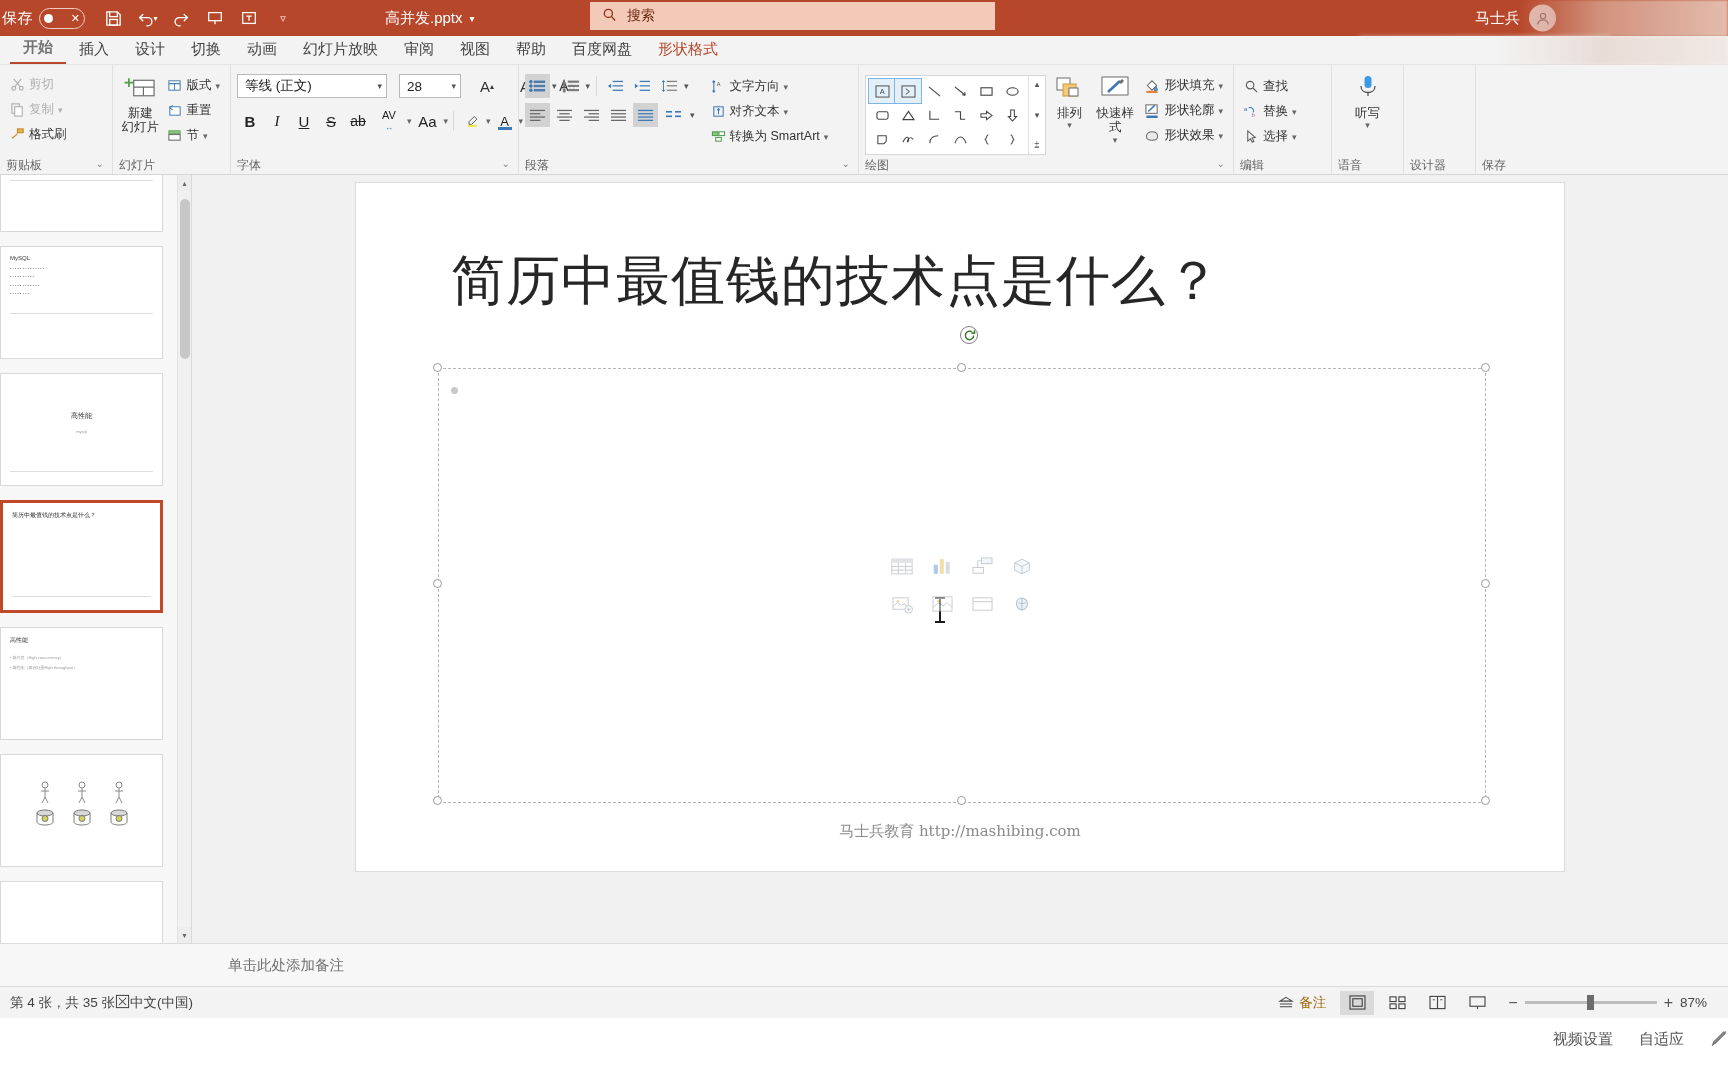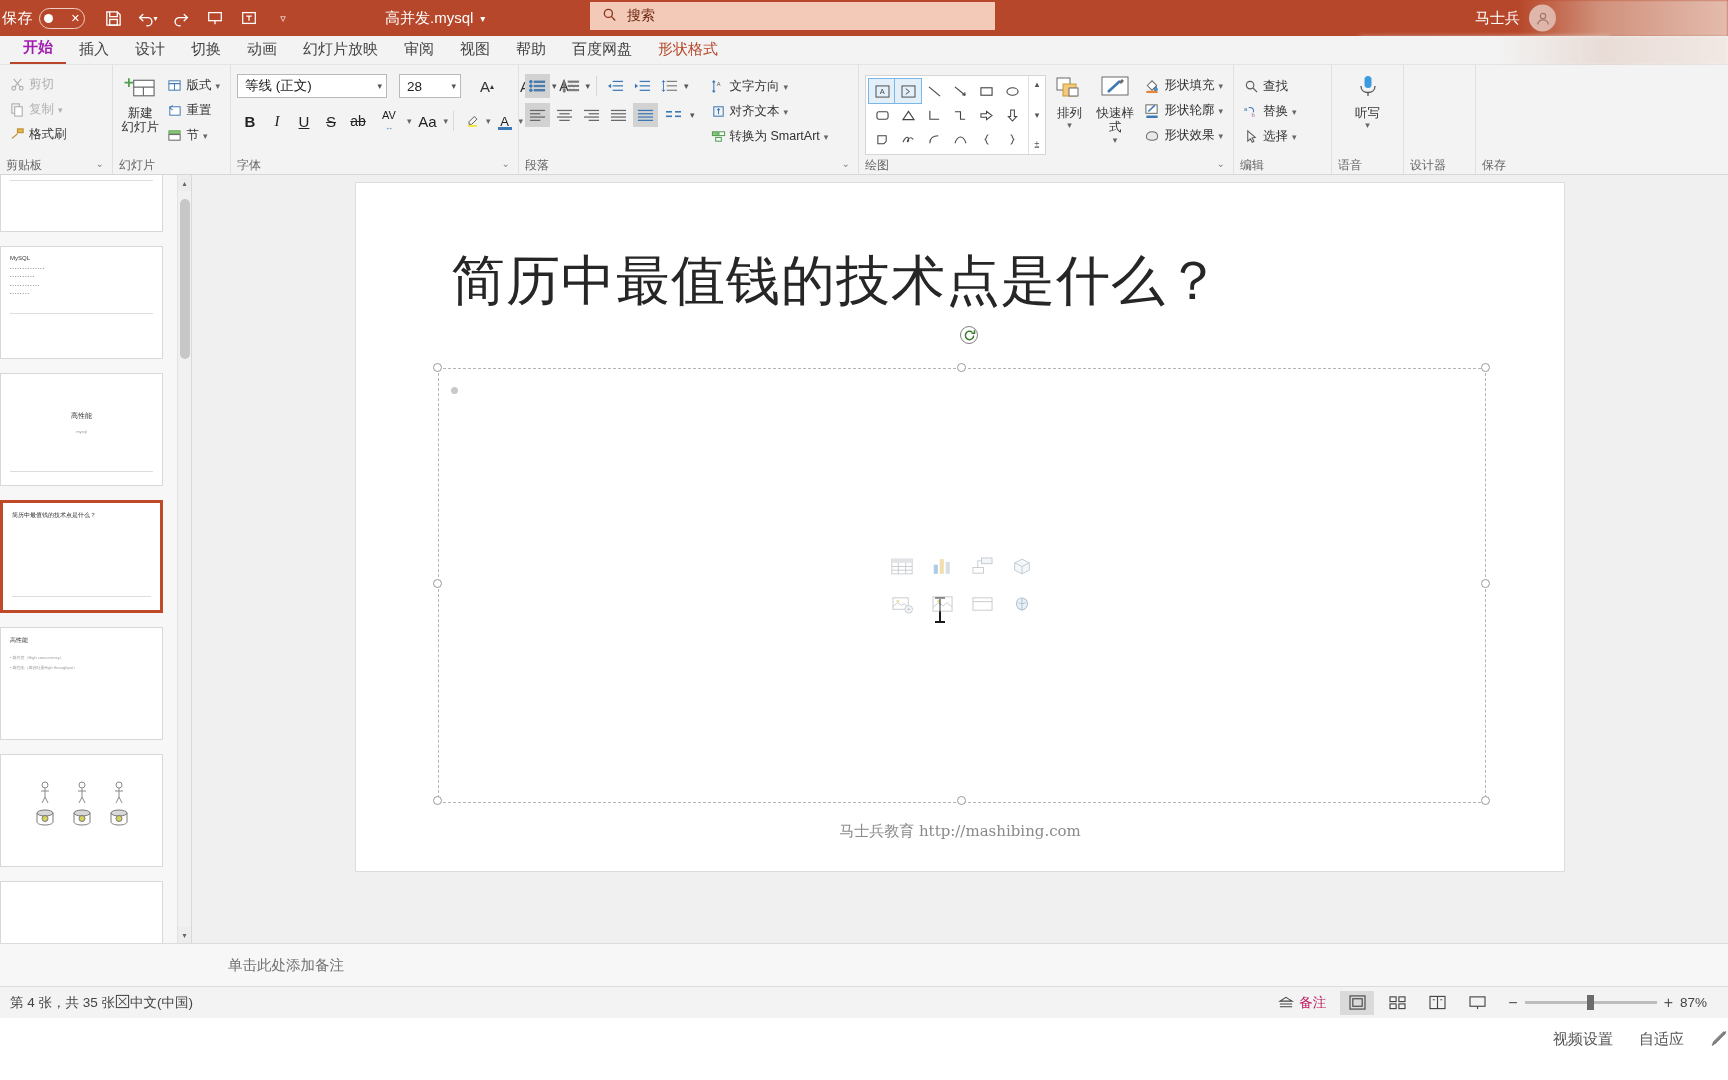--- a/index.html
+++ b/index.html
@@ -64,21 +64,21 @@
 
   
   .tabs {
     height: 29px; background:#f3f3f3; display:flex; align-items:flex-end;
     padding-left: 10px; border-bottom: 1px solid #e4e4e4;
     position: relative;
   }
   .tab {
     font-size: 15px; color:#444; padding: 3px 13px 5px 13px; white-space:nowrap;
   }
-  .tab.active { color:#a21caf; font-weight: bold; border-bottom: 2.5px solid #b7472a; }
+  .tab.active { color:#737373; font-weight: bold; border-bottom: 2.5px solid #b7472a; }
   .tab.contextual { color:#b7472a; }
   .tabs-right-blur{
     position:absolute; right:0; top:0; width: 230px; height: 29px;
     background: linear-gradient(90deg, rgba(243,243,243,0), rgba(226,205,196,.6) 45%, rgba(240,228,222,.75));
     filter: blur(1.5px);
   }
 
   
   .ribbon {
     height: 110px; background:#f3f3f3; display:flex; position:relative;
@@ -246,21 +246,21 @@
 
   
   .status {
     height: 32px; background:#f3f3f3; border-top:1px solid #dcdcdc;
     display:flex; align-items:center; font-size: 13.5px; color:#444;
     padding: 0 8px;
   }
   .st-left { display:flex; align-items:center; padding-left: 2px;}
   .st-right { margin-left:auto; display:flex; align-items:center; gap: 6px; }
   .st-btn {
-    display:flex; align-items:center; gap:5px; padding: 3px 8px; color:#be185d;
+    display:flex; align-items:center; gap:5px; padding: 3px 8px; color:#a16207;
   }
   .st-view { width: 34px; height:24px; display:flex; align-items:center; justify-content:center; }
   .st-view.sel { background:#dadada; }
   .zoom-wrap { display:flex; align-items:center; gap:7px; padding-left: 8px; }
   .zoom-track { width: 132px; height: 3px; background:#bdbdbd; position:relative; }
   .zoom-thumb {
     position:absolute; left: 62px; top: -6px; width: 7px; height: 15px; background:#6b6b6b;
   }
   .zoom-pct { font-size:13.5px; color:#444; width: 40px; }
 
@@ -317,21 +317,21 @@
         <rect x="3" y="4" width="14" height="12"></rect>
           <path d="M7 8h6M10 8v5"></path>
       </svg>
     </div>
     <div class="qat-btn">
       <span style="font-size:11px;">▿</span>
     </div>
   </div>
 
   <div class="tb-doc">
-    <span>高并发.mysql</span>
+    <span>高并发.pptx</span>
     <span style="font-size:10px">▾</span>
   </div>
 
   <div class="tb-search">
     <span class="mag">
       <svg width="15" height="15" viewBox="0 0 16 16" fill="none" stroke="#8a3318" stroke-width="1.4">
         <circle cx="6.8" cy="6.8" r="4.3"></circle>
           <path d="M10 10l4 4.4"></path>
       </svg>
     </span>

